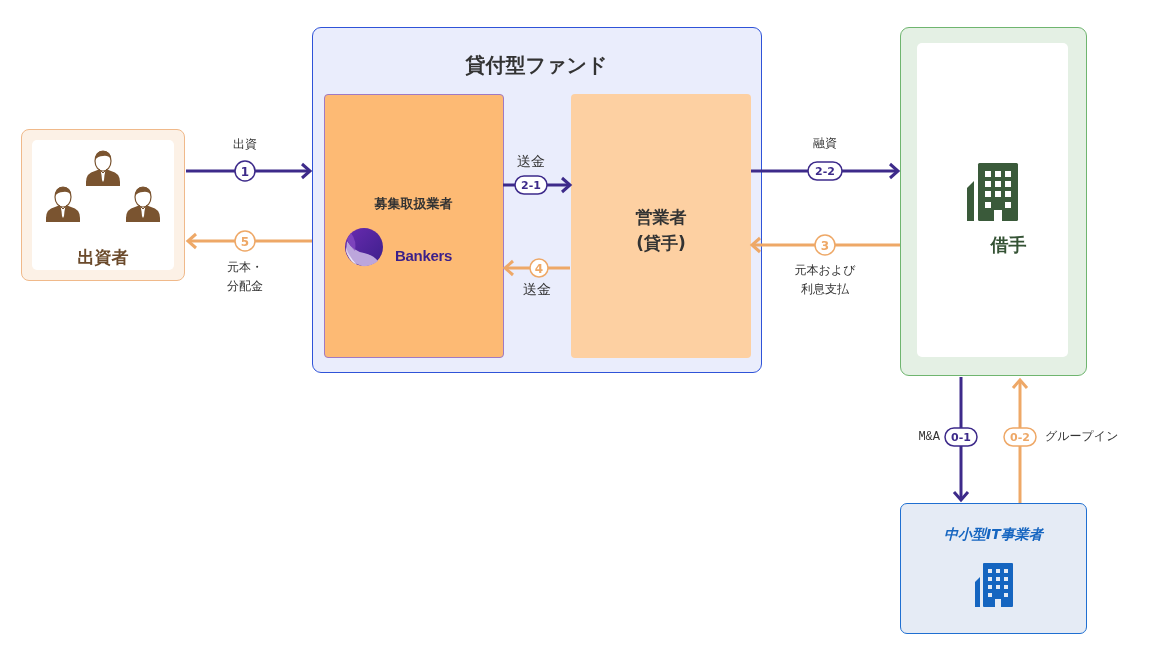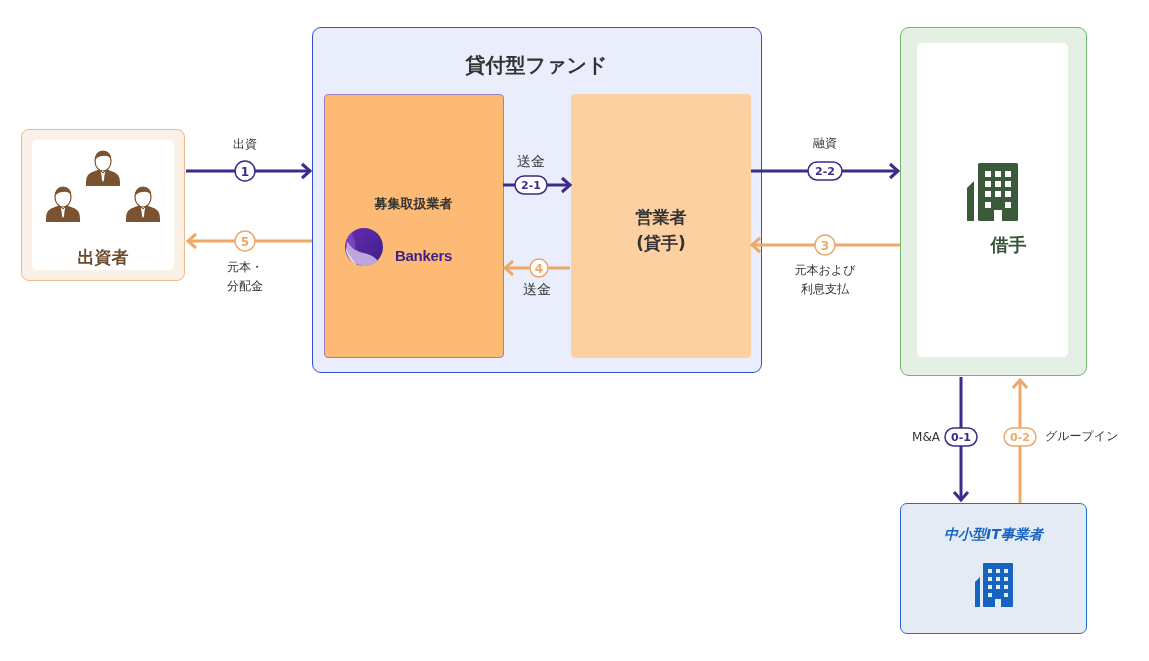--- a/index.html
+++ b/index.html
@@ -207,14 +207,14 @@
   <div>元本・</div>
   <div>分配金</div>
 </div>
 <div class="abs flow-label" style="left:503px;top:152px;width:56px;font-size:14px;">送金</div>
 <div class="abs flow-label" style="left:509px;top:280px;width:56px;font-size:14px;">送金</div>
 <div class="abs flow-label" style="left:795px;top:134px;width:60px;">融資</div>
 <div class="abs flow-label" style="left:780px;top:261px;width:90px;">
   <div>元本および</div>
   <div>利息支払</div>
 </div>
-<div class="abs flow-label" style="left:892px;top:428px;width:48px;text-align:right;">M&amp;A</div>
+<div class="abs flow-label" style="left:892px;top:428px;width:48px;text-align:right;font-family:Liberation Mono, monospace;">M&amp;A</div>
 <div class="abs flow-label" style="left:1045px;top:428px;width:90px;text-align:left;font-family:Liberation Mono, monospace;">グループイン</div>
 
 </body></html>

